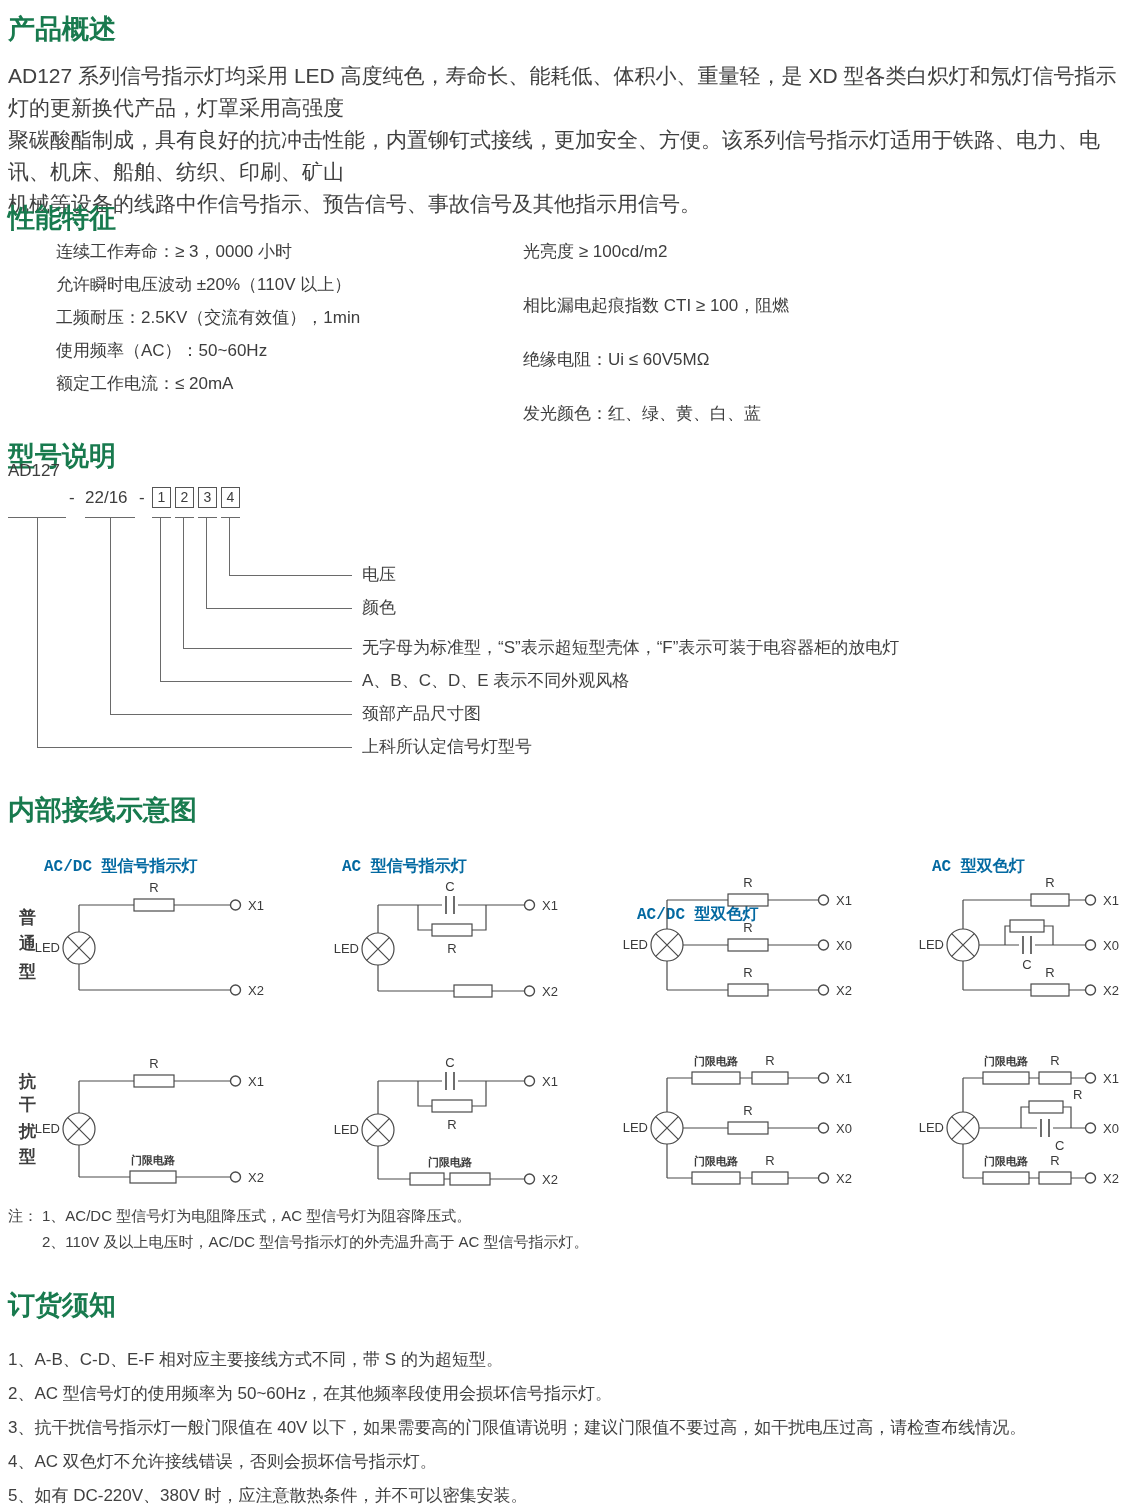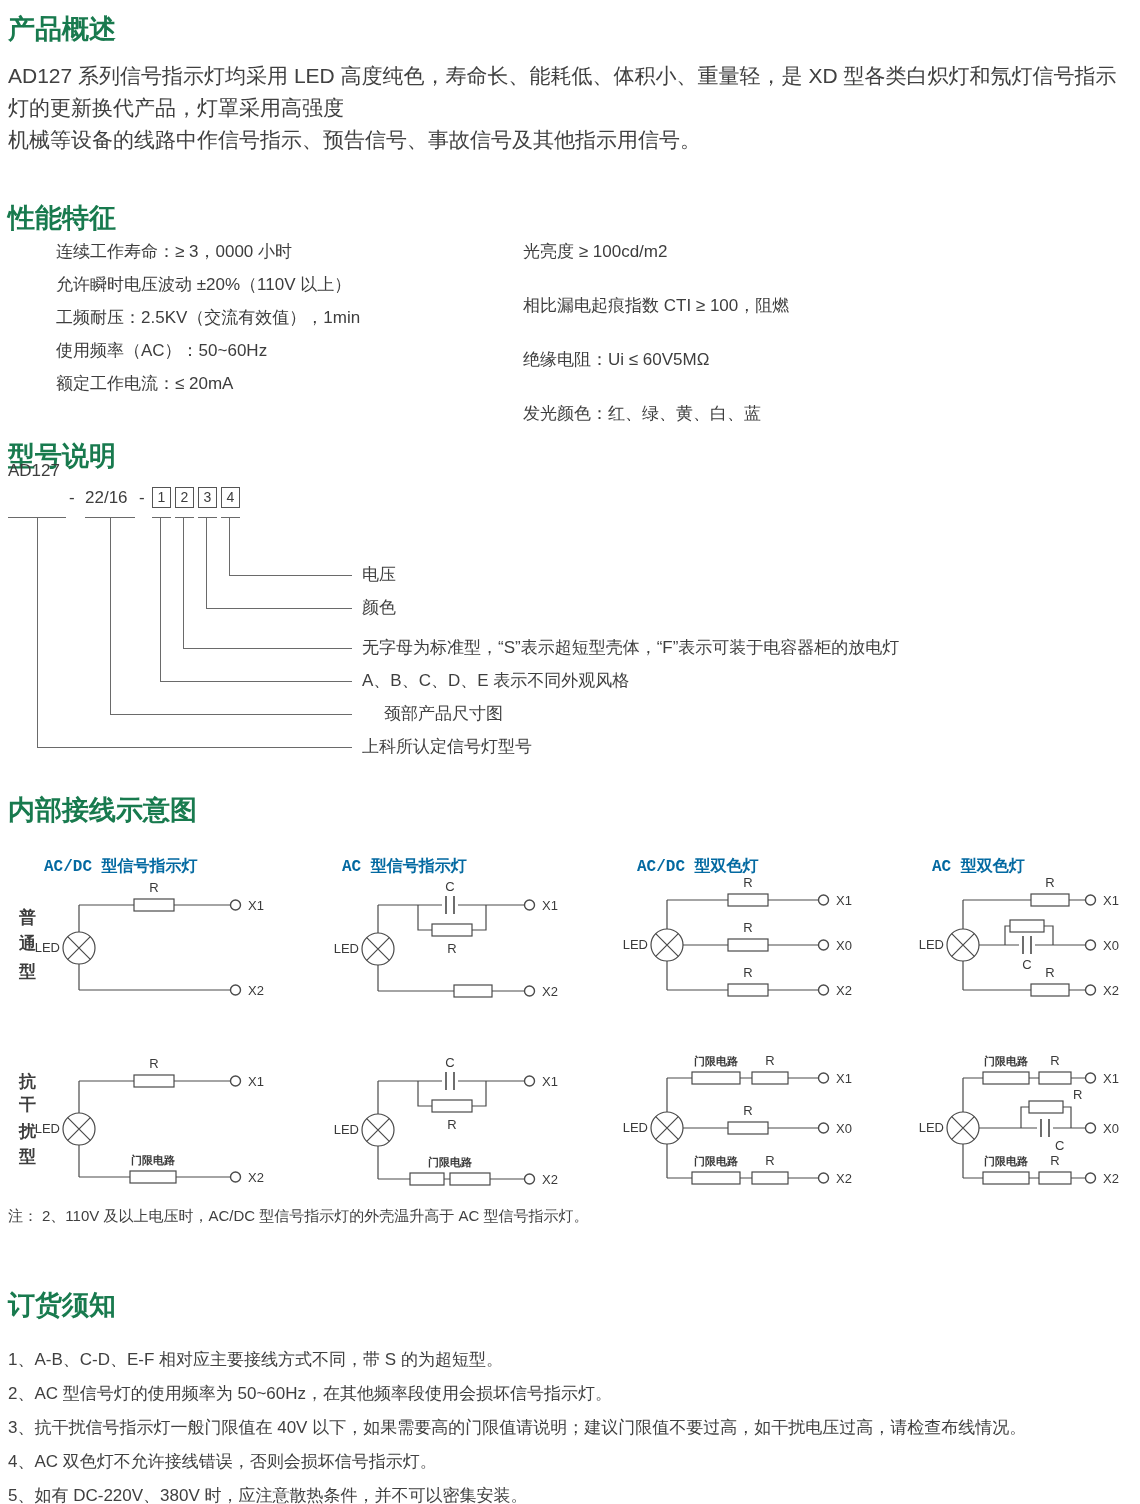--- a/index.html
+++ b/index.html
@@ -33,20 +33,21 @@
               font-size:17px;line-height:20px;color:#404040;}
 </style>
 </head>
 <body>
 
 <div class="page">
 
   <div class="h2" style="top:14px;">产品概述</div>
   <div class="para" style="top:60px;">
     <div>AD127 系列信号指示灯均采用 LED 高度纯色，寿命长、能耗低、体积小、重量轻，是 XD 型各类白炽灯和氖灯信号指示灯的更新换代产品，灯罩采用高强度</div>
+    <div>聚碳酸酯制成，具有良好的抗冲击性能，内置铆钉式接线，更加安全、方便。该系列信号指示灯适用于铁路、电力、电讯、机床、船舶、纺织、印刷、矿山</div>
     <div>机械等设备的线路中作信号指示、预告信号、事故信号及其他指示用信号。</div>
   </div>
 
   <div class="h2" style="top:203px;">性能特征</div>
   <div class="feat-col" style="left:8px;top:243px;">
     <div>连续工作寿命：≥ 3，0000 小时</div>
     <div>允许瞬时电压波动 ±20%（110V 以上）</div>
     <div>工频耐压：2.5KV（交流有效值），1min</div>
     <div>使用频率（AC）：50~60Hz</div>
     <div>额定工作电流：≤ 20mA</div>
@@ -86,31 +87,31 @@
   <div class="vline" style="left:183px;top:518px;height:130px;"></div>
   <div class="hline" style="left:183px;top:648px;width:169px;"></div>
   <div class="callout-label" style="left:362px;top:639px;">无字母为标准型，“S”表示超短型壳体，“F”表示可装于电容器柜的放电灯</div>
 
   <div class="vline" style="left:160px;top:518px;height:163px;"></div>
   <div class="hline" style="left:160px;top:681px;width:192px;"></div>
   <div class="callout-label" style="left:362px;top:672px;">A、B、C、D、E 表示不同外观风格</div>
 
   <div class="vline" style="left:110px;top:518px;height:196px;"></div>
   <div class="hline" style="left:110px;top:714px;width:242px;"></div>
-  <div class="callout-label" style="left:362px;top:705px;margin-left:22px;">颈部产品尺寸图</div>
+  <div class="callout-label" style="left:362px;top:705px;">颈部产品尺寸图</div>
 
   <div class="vline" style="left:37px;top:518px;height:229px;"></div>
   <div class="hline" style="left:37px;top:747px;width:315px;"></div>
   <div class="callout-label" style="left:362px;top:738px;">上科所认定信号灯型号</div>
 
   <div class="h2" style="top:795px;">内部接线示意图</div>
 
   <div class="col-title" style="left:44px;top:856px;">AC/DC 型信号指示灯</div>
   <div class="col-title" style="left:342px;top:856px;">AC 型信号指示灯</div>
-  <div class="col-title" style="left:637px;top:856px;">AC/DC 型双色灯</div>
+  <div class="col-title" style="left:637px;top:904px;">AC/DC 型双色灯</div>
   <div class="col-title" style="left:932px;top:856px;">AC 型双色灯</div>
 
   <div class="row-label rl1" style="left:16px;top:892px;">普通型</div>
   <div class="row-label rl2" style="left:16px;top:1058px;">抗干扰型</div>
 
   <svg class="circ" style="left:22px;top:878px;" width="280" height="135" viewBox="0 0 280 135">
     <text x="38" y="74" text-anchor="end">LED</text>
     <circle class="w" cx="57" cy="70" r="16"></circle>
     <path class="w" d="M45.7,58.7 L68.3,81.3 M68.3,58.7 L45.7,81.3"></path>
     <path class="w" d="M57,27 L57,54 M57,86 L57,112"></path>
@@ -278,20 +279,21 @@
     <text class="thr" x="91" y="112" text-anchor="middle">门限电路</text>
     <rect class="box" x="124" y="119" width="32" height="12"></rect>
     <text x="140" y="112" text-anchor="middle">R</text>
     <circle class="term" cx="175.5" cy="125" r="5"></circle>
     <text x="188" y="130">X2</text>
   </svg>
 
   <div class="notes">
     <div>注：</div>
     <div>
+      <div>1、AC/DC 型信号灯为电阻降压式，AC 型信号灯为阻容降压式。</div>
       <div>2、110V 及以上电压时，AC/DC 型信号指示灯的外壳温升高于 AC 型信号指示灯。</div>
     </div>
   </div>
 
   <div class="h2" style="top:1290px;">订货须知</div>
   <div class="order-list">
     <div>1、A-B、C-D、E-F 相对应主要接线方式不同，带 S 的为超短型。</div>
     <div>2、AC 型信号灯的使用频率为 50~60Hz，在其他频率段使用会损坏信号指示灯。</div>
     <div>3、抗干扰信号指示灯一般门限值在 40V 以下，如果需要高的门限值请说明；建议门限值不要过高，如干扰电压过高，请检查布线情况。</div>
     <div>4、AC 双色灯不允许接线错误，否则会损坏信号指示灯。</div>

